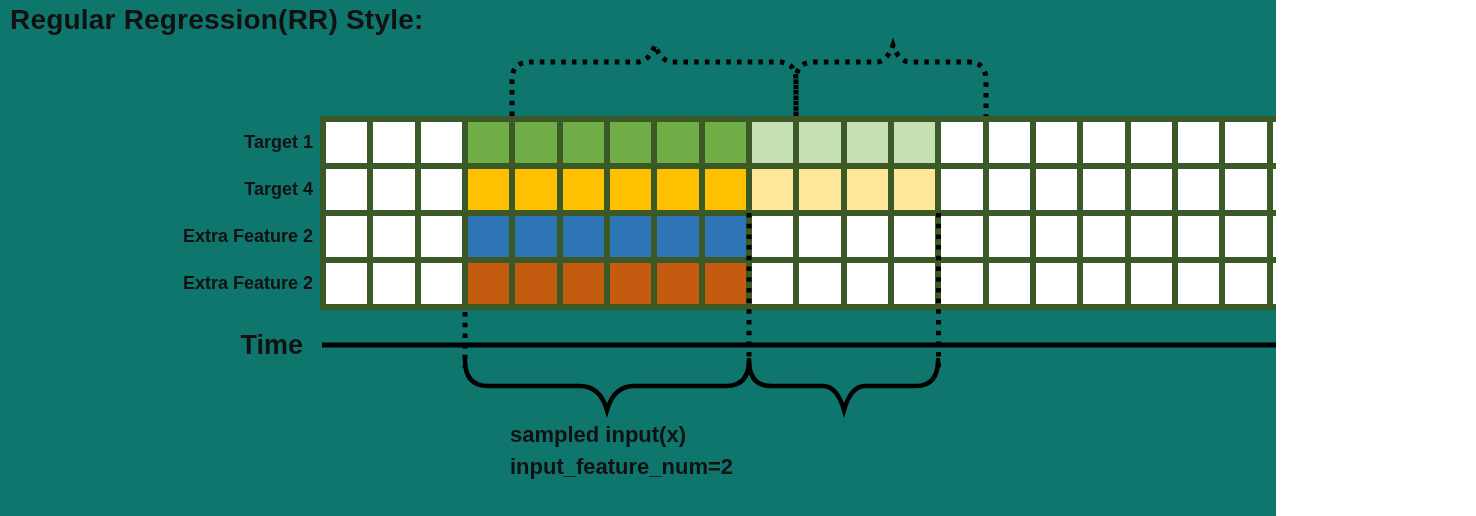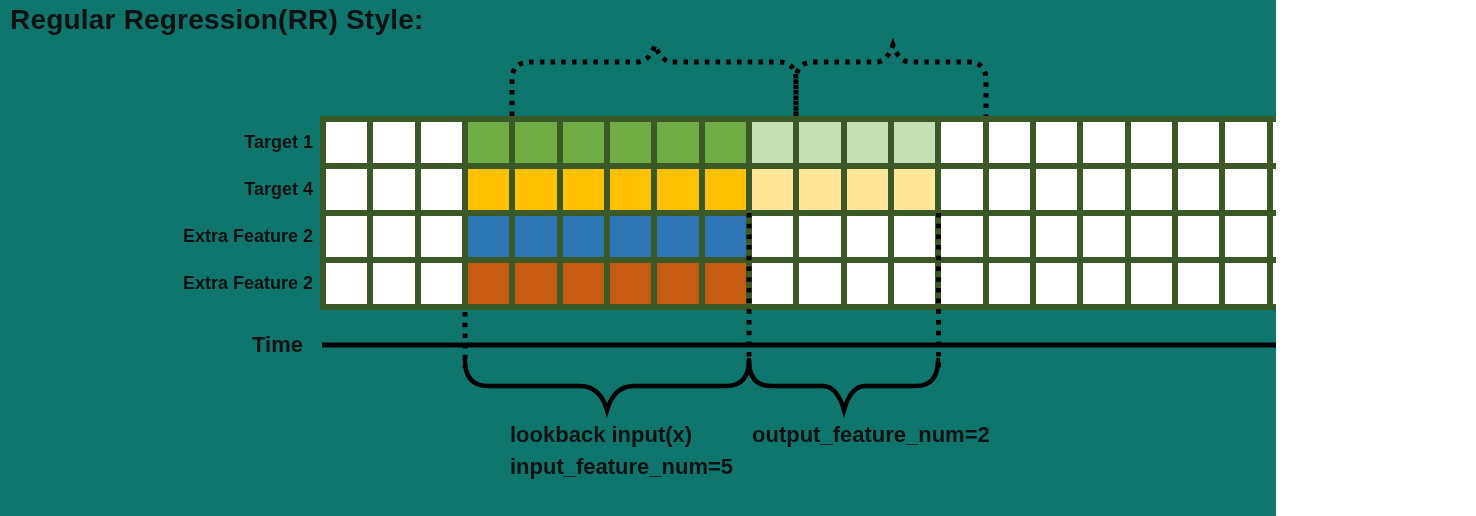--- a/index.html
+++ b/index.html
@@ -41,21 +41,21 @@
     font-size: 18px;
     font-weight: 700;
     white-space: nowrap;
   }
   .time-label {
     position: absolute;
     left: 150px; top: 327px;
     width: 153px; height: 36px;
     line-height: 36px;
     text-align: right;
-    font-size: 22px;
+    font-size: 27px;
     font-weight: 700;
   }
   #sample-grid {
     position: absolute;
     left: 320px; top: 116px;
     width: 1142px; height: 194px;
     box-sizing: border-box;
     display: grid;
     grid-template-rows: repeat(4, 1fr);
     gap: 6px;
@@ -205,20 +205,19 @@
 
     <line x1="322" y1="345" x2="1450" y2="345" stroke="#000000" stroke-width="5"></line>
     <polygon points="1448,333 1472,345 1448,357" fill="#000000"></polygon>
 
     <path d="M 465 360 Q 465 386 488 386 L 580 386 Q 600 386 607 410 Q 614 386 634 386 L 726 386 Q 749 386 749 360" fill="none" stroke="#000000" stroke-width="4.5" stroke-linecap="round"></path>
 
     <path d="M 749 360 Q 749 386 771 386 L 823 386 Q 837 386 844 410 Q 851 386 865 386 L 916 386 Q 938 386 938 360" fill="none" stroke="#000000" stroke-width="4.5" stroke-linecap="round"></path>
   </svg>
 
   <div class="callout callout-input">
-    <div>lookback input(x)</div>
-    <div>input_feature_num=5</div>
+    <div>sampled input(x)</div>
+    <div>input_feature_num=2</div>
   </div>
   <div class="callout callout-output">
-    <div>output_feature_num=2</div>
   </div>
 
 </div>
 
 </body></html>

